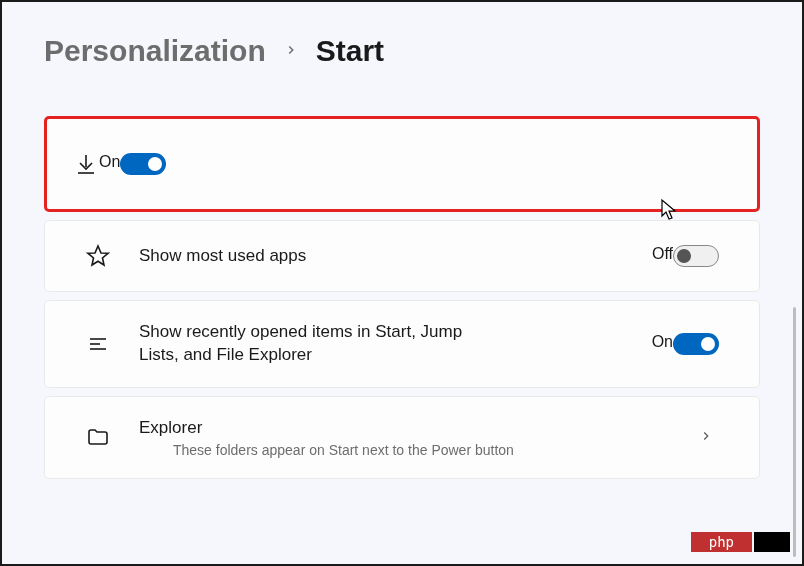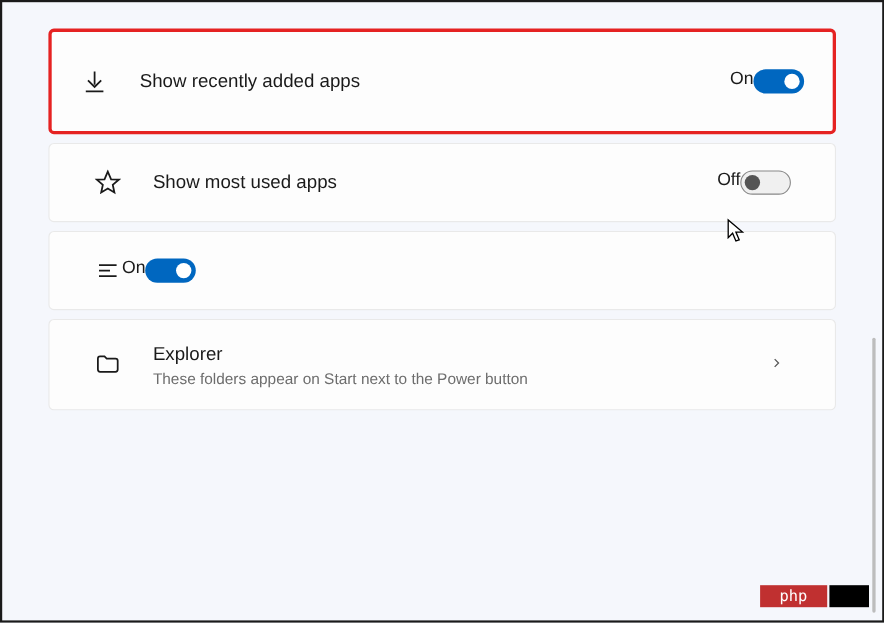--- a/index.html
+++ b/index.html
@@ -80,20 +80,21 @@
       gap: 2px;
     }
     .row-title {
       font-size: 17px;
       color: #1a1a1a;
       line-height: 1.35;
     }
     .row-subtitle {
       font-size: 14px;
       color: #6d6d6d;
+      margin-left: 34px;
     }
     .row-control {
       display: flex;
       align-items: flex-start;
       flex-shrink: 0;
     }
     .toggle-label {
       font-size: 16px;
       color: #1a1a1a;
     }
@@ -173,34 +174,40 @@
       background: #000;
       width: 36px;
       height: 20px;
       margin-left: 2px;
     }
   </style>
 </head>
 <body>
 
 <div class="page">
+  <div class="breadcrumb">
+    <span class="breadcrumb-parent">Personalization</span>
+    <span class="breadcrumb-chevron">
+      <svg width="14" height="14" viewBox="0 0 24 24" fill="none" stroke="currentColor" stroke-width="2.5">
+          <polyline points="9 18 15 12 9 6"></polyline>
+        </svg>
+    </span>
+    <span class="breadcrumb-current">Start</span>
+  </div>
 
   <div class="settings-list">
 
     <div class="setting-row highlighted">
       <span class="row-icon">
         <svg viewBox="0 0 24 24">
             <path d="M12 3v12"></path>
             <path d="M6 11l6 6 6-6"></path>
             <path d="M4 21h16"></path>
           </svg>
       </span>
-      <div class="row-text">
-        <span class="row-title">Show recently added apps</span>
-      </div>
       <div class="row-control">
         <span class="toggle-label">On</span>
         <div class="toggle on"></div>
       </div>
     </div>
 
     <div class="setting-row">
       <span class="row-icon">
         <svg viewBox="0 0 24 24">
             <polygon points="12 2 15 9 22 9.3 16.5 14 18 21 12 17.3 6 21 7.5 14 2 9.3 9 9"></polygon>
@@ -216,20 +223,23 @@
     </div>
 
     <div class="setting-row">
       <span class="row-icon">
         <svg viewBox="0 0 24 24">
             <line x1="4" y1="7" x2="20" y2="7"></line>
             <line x1="4" y1="12" x2="14" y2="12"></line>
             <line x1="4" y1="17" x2="20" y2="17"></line>
           </svg>
       </span>
+      <div class="row-text">
+        <span class="row-title" style="max-width:340px">Show recently opened items in Start, Jump Lists, and File Explorer</span>
+      </div>
       <div class="row-control">
         <span class="toggle-label">On</span>
         <div class="toggle on"></div>
       </div>
     </div>
 
     <div class="setting-row">
       <span class="row-icon">
         <svg viewBox="0 0 24 24">
             <path d="M3 7a2 2 0 0 1 2-2h4l2 2h8a2 2 0 0 1 2 2v8a2 2 0 0 1-2 2H5a2 2 0 0 1-2-2V7z"></path>

